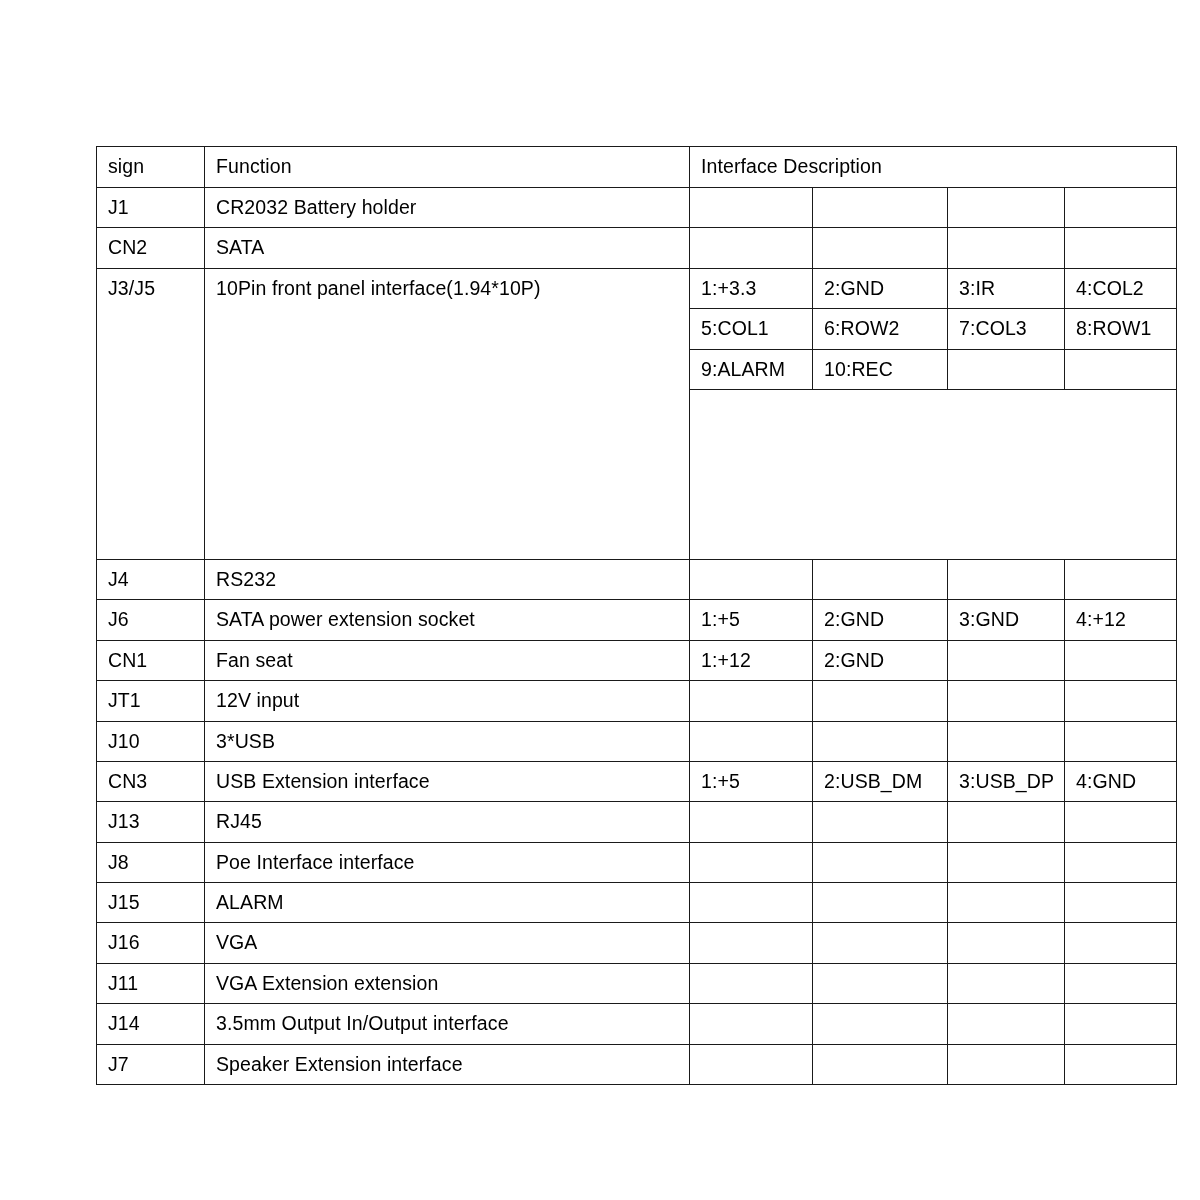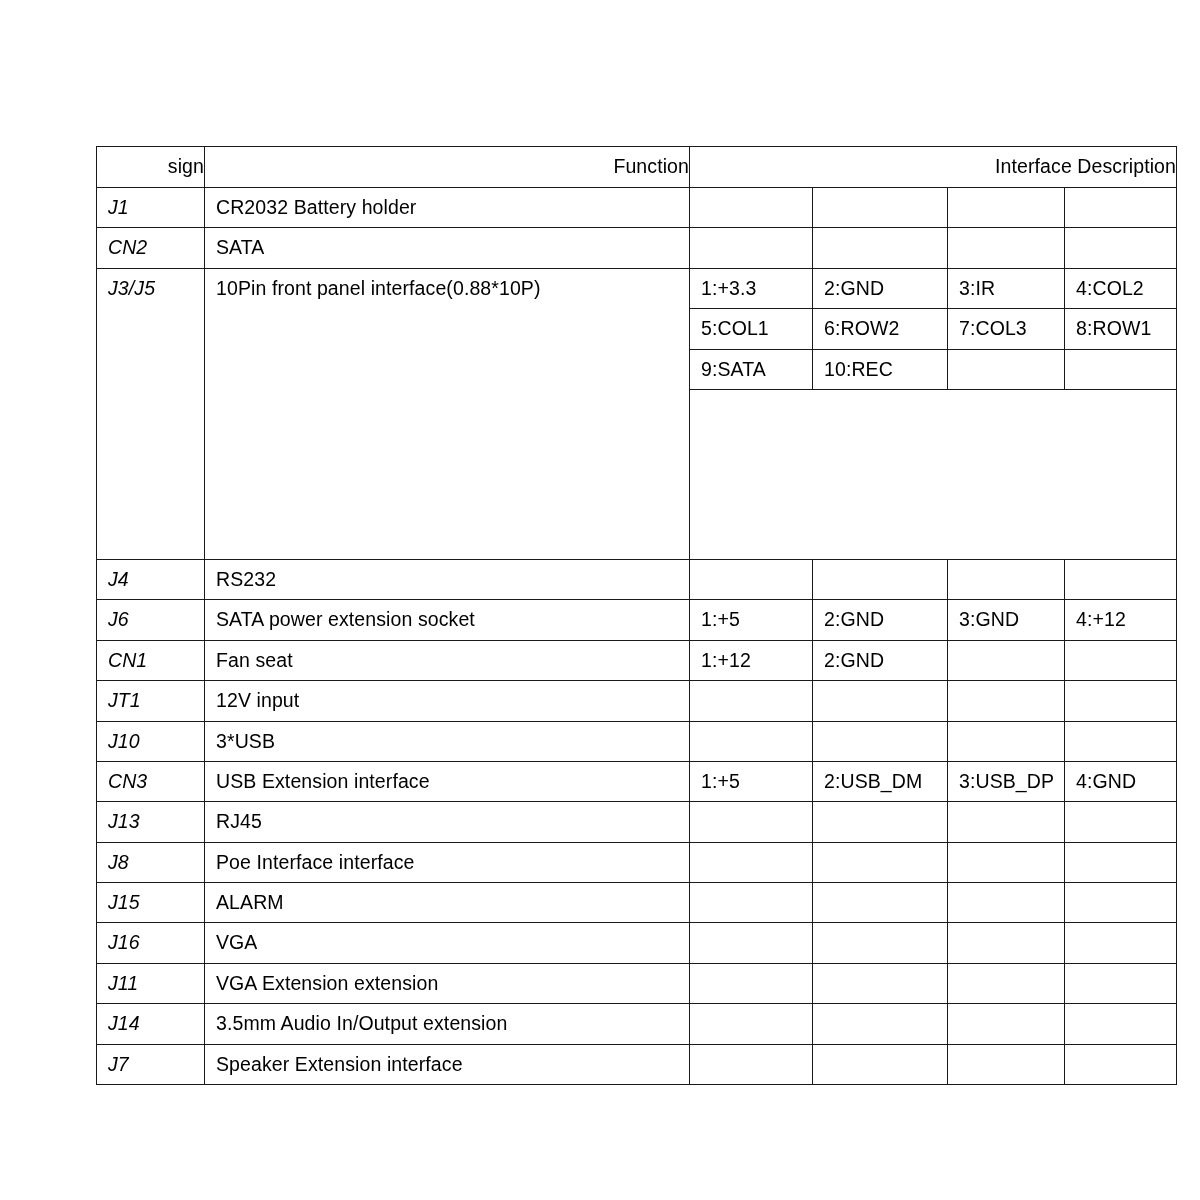--- a/index.html
+++ b/index.html
@@ -28,25 +28,24 @@
     font-size: 19.5px;
     line-height: 1.2;
   }
   table.spec td {
     border: 1.6px solid #1a1a1a;
     padding: 8px 0 8px 11px;
     vertical-align: top;
     font-weight: 400;
     letter-spacing: 0.1px;
   }
-  td.sign-cell { height: 22px; font-style: italic; }
-  .r-head td { height: 24px; text-align: right; }
+  td.sign-cell { height: 22px; }
+  .r-head td { height: 24px; }
   td.sign-tall {
     vertical-align: middle;
-    font-style: italic;
   }
   .blank { }
   
   col.c-sign   { width: 108px; }
   col.c-func   { width: 485px; }
   col.c-p1     { width: 123px; }
   col.c-p2     { width: 135px; }
   col.c-p3     { width: 117px; }
   col.c-p4     { width: 112px; }
   .pin-row td { height: 22px; }
@@ -90,34 +89,34 @@
         <td class="sign-cell">CN2</td>
         <td>SATA</td>
         <td class="blank"></td>
         <td class="blank"></td>
         <td class="blank"></td>
         <td class="blank"></td>
       </tr>
 
       <tr class="pin-row">
         <td class="sign-tall" rowspan="4">J3/J5</td>
-        <td class="j35-func" rowspan="4">10Pin front panel interface(0.88*10P)</td>
+        <td class="j35-func" rowspan="4">10Pin front panel interface(1.94*10P)</td>
         <td>1:+3.3</td>
         <td>2:GND</td>
         <td>3:IR</td>
         <td>4:COL2</td>
       </tr>
       <tr class="pin-row">
         <td>5:COL1</td>
         <td>6:ROW2</td>
         <td>7:COL3</td>
         <td>8:ROW1</td>
       </tr>
       <tr class="pin-row">
-        <td>9:SATA</td>
+        <td>9:ALARM</td>
         <td>10:REC</td>
         <td></td>
         <td></td>
       </tr>
       <tr class="filler">
         <td colspan="4"></td>
       </tr>
 
       <tr>
         <td class="sign-cell">J4</td>
@@ -213,21 +212,21 @@
         <td class="sign-cell">J11</td>
         <td>VGA Extension extension</td>
         <td class="blank"></td>
         <td class="blank"></td>
         <td class="blank"></td>
         <td class="blank"></td>
       </tr>
 
       <tr>
         <td class="sign-cell">J14</td>
-        <td>3.5mm Audio In/Output extension</td>
+        <td>3.5mm Output In/Output interface</td>
         <td class="blank"></td>
         <td class="blank"></td>
         <td class="blank"></td>
         <td class="blank"></td>
       </tr>
 
       <tr>
         <td class="sign-cell">J7</td>
         <td>Speaker Extension interface</td>
         <td class="blank"></td>

